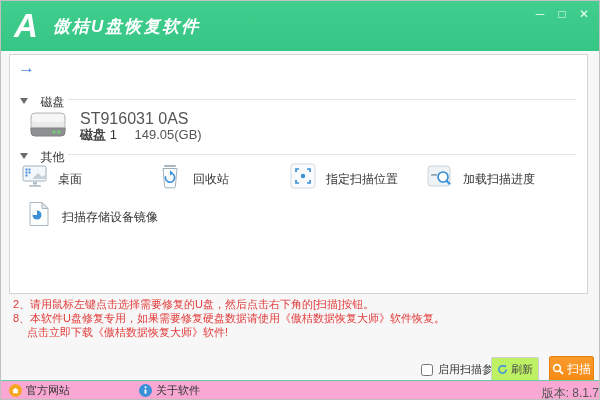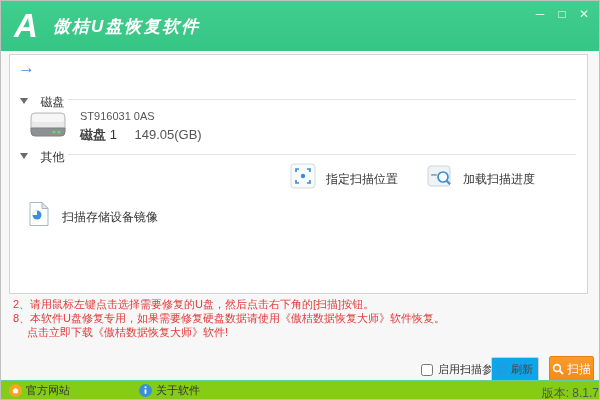--- a/index.html
+++ b/index.html
@@ -15,43 +15,43 @@
 
   
   .main-panel{position:absolute;left:8px;top:53px;width:579px;height:240px;background:#fff;border:1px solid #d4d4d4;}
   .fwd-arrow{position:absolute;left:8px;top:3px;font-size:17px;font-weight:bold;color:#4a86d8;cursor:pointer;}
   .sec-head{position:absolute;left:10px;height:14px;}
   .tri{display:inline-block;width:0;height:0;border-left:4px solid transparent;border-right:4px solid transparent;border-top:6px solid #6b6b6b;vertical-align:2px;margin-right:8px;}
   .sec-label{font-size:12px;color:#333;}
   .sec-rule{position:absolute;height:1px;background:#e3e3e3;}
 
   .disk-item{position:absolute;left:18px;top:55px;width:540px;height:36px;cursor:pointer;}
-  .disk-text{position:absolute;left:52px;top:0;font-size:11px;color:#555;}
+  .disk-text{position:absolute;left:52px;top:0;font-size:16px;color:#555;}
   .disk-line2{position:absolute;left:52px;top:16px;font-size:13px;color:#333;}
   .disk-line2 .dname{font-weight:bold;color:#444;}
   .disk-line2 .dsize{margin-left:14px;color:#555;}
 
   .other-item{position:absolute;height:28px;cursor:pointer;}
   .other-item .oi-label{position:absolute;left:36px;top:8px;font-size:12px;color:#333;white-space:nowrap;}
   .oi-icon{position:absolute;left:0;top:0;width:26px;height:26px;}
 
   
   .notices{position:absolute;left:12px;top:296px;width:570px;font-size:11px;line-height:14px;color:#e23b3b;}
   .notices div{white-space:nowrap;}
   .notices .indent{padding-left:14px;}
 
   
   .chkrow{position:absolute;left:420px;top:361px;display:flex;align-items:center;cursor:pointer;}
   .chkrow input{width:12px;height:12px;margin:0 5px 0 0;}
   .chkrow label{font-size:11px;color:#333;cursor:pointer;}
-  .btn-refresh{position:absolute;left:490px;top:356px;width:48px;height:25px;background:#0ea5e9;border:1px solid #cfcfcf;border-radius:2px;font-size:11px;color:#444;display:flex;align-items:center;justify-content:center;gap:3px;cursor:pointer;}
+  .btn-refresh{position:absolute;left:490px;top:356px;width:48px;height:25px;background:#bef264;border:1px solid #cfcfcf;border-radius:2px;font-size:11px;color:#444;display:flex;align-items:center;justify-content:center;gap:3px;cursor:pointer;}
   .btn-scan{position:absolute;left:548px;top:355px;width:45px;height:26px;background:linear-gradient(180deg,#f99b2d,#f58a12);border:1px solid #e87f10;border-radius:2px;font-size:12px;color:#fff;display:flex;align-items:center;justify-content:center;gap:3px;cursor:pointer;text-align:center;}
 
   
-  .statusbar{position:absolute;left:0;bottom:0;width:100%;height:19px;background:#84cc16;border-top:1px solid #5ccfa9;}
+  .statusbar{position:absolute;left:0;bottom:0;width:100%;height:19px;background:#f9a8d4;border-top:1px solid #5ccfa9;}
   .sb-link{position:absolute;top:2px;display:flex;align-items:center;gap:4px;cursor:pointer;}
   .sb-link .lbl{font-size:11px;color:#333;}
   .version{position:absolute;right:0;top:4px;font-size:12px;color:#555;}
 </style>
 </head>
 <body>
 
 <div class="window">
 
   <div class="titlebar">
@@ -89,21 +89,44 @@
         <span class="dsize">149.05(GB)</span>
       </div>
     </div>
 
     <div class="sec-head" style="top:92px;">
       <span class="tri"></span>
       <span class="sec-label">其他</span>
     </div>
     <div class="sec-rule" style="left:58px;top:99px;width:508px;"></div>
 
-
+    <div class="other-item" style="left:12px;top:108px;width:120px;">
+      <svg class="oi-icon" viewBox="0 0 26 26">
+        <rect x="1" y="3" width="23" height="15" rx="1.5" fill="#f5f8fa" stroke="#9fb0ba"></rect>
+        <rect x="3.5" y="5.5" width="2" height="2" fill="#4a90d9"></rect>
+          <rect x="6.5" y="5.5" width="2" height="2" fill="#4a90d9"></rect>
+        <rect x="3.5" y="8.5" width="2" height="2" fill="#4a90d9"></rect>
+          <rect x="6.5" y="8.5" width="2" height="2" fill="#4a90d9"></rect>
+        <rect x="3.5" y="11.5" width="2" height="2" fill="#4a90d9"></rect>
+        <path d="M11 15 l5 -5 4 4 3 -2 v4 h-12 z" fill="#c3ced6"></path>
+        <rect x="11" y="19" width="4" height="2.5" fill="#b4c0c9"></rect>
+        <rect x="7" y="22" width="12" height="1.8" rx="0.9" fill="#b4c0c9"></rect>
+      </svg>
+      <span class="oi-label">桌面</span>
+    </div>
+
+    <div class="other-item" style="left:147px;top:108px;width:120px;">
+      <svg class="oi-icon" viewBox="0 0 26 26">
+        <rect x="7" y="2" width="12" height="2" rx="1" fill="#aab7c0"></rect>
+        <path d="M6 5.5 h14 l-1.6 18 a1.5 1.5 0 0 1 -1.5 1.3 h-7.8 a1.5 1.5 0 0 1 -1.5 -1.3 z" fill="#fbfdfe" stroke="#9fb0ba"></path>
+        <path d="M13 10 a4.6 4.6 0 1 1 -4.4 3.2" fill="none" stroke="#3a8fd8" stroke-width="1.6"></path>
+        <path d="M13 7.3 l3 2.7 -3 2.7 z" fill="#3a8fd8"></path>
+      </svg>
+      <span class="oi-label">回收站</span>
+    </div>
 
     <div class="other-item" style="left:280px;top:108px;width:140px;padding-left:44px;">
       <svg class="oi-icon" viewBox="0 0 26 26">
         <rect x="1" y="1" width="24" height="24" rx="3" fill="#f8fafc" stroke="#d3dbe1"></rect>
         <path d="M6 9 v-3 h3 M17 6 h3 v3 M20 17 v3 h-3 M9 20 h-3 v-3" fill="none" stroke="#3a8fd8" stroke-width="1.7"></path>
         <circle cx="13" cy="13" r="2.2" fill="#3a8fd8"></circle>
       </svg>
       <span class="oi-label">指定扫描位置</span>
     </div>
 

